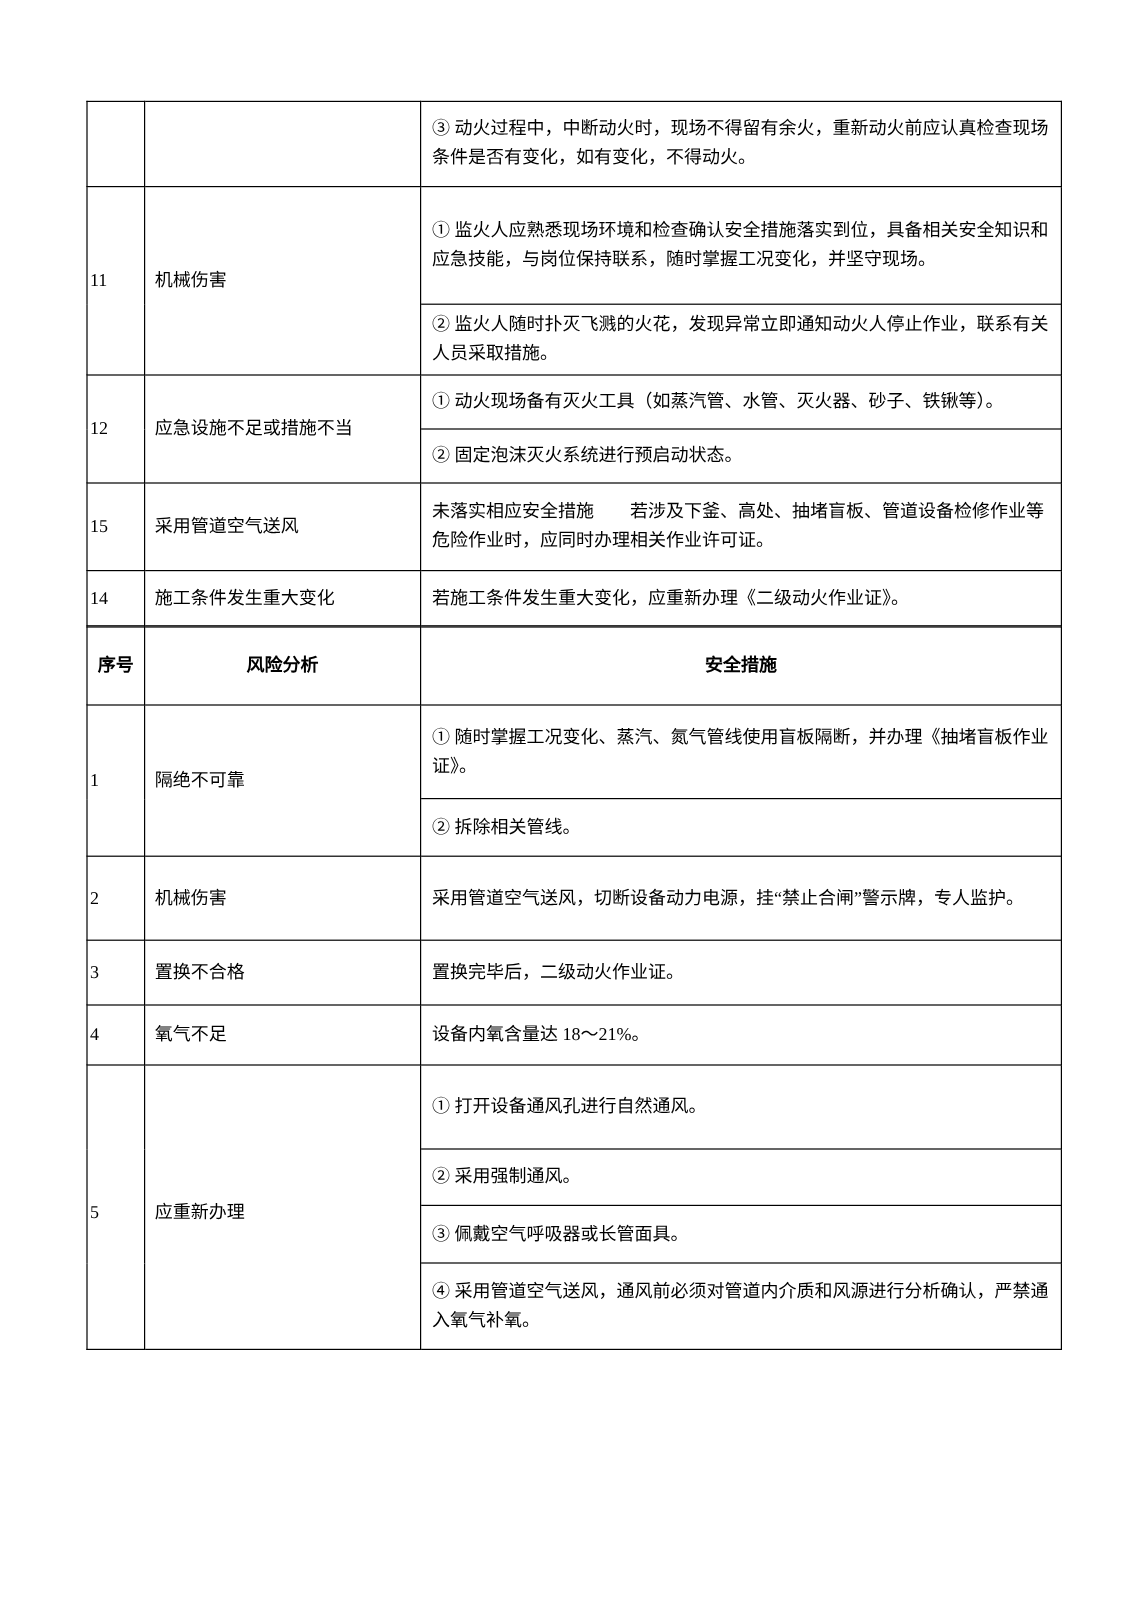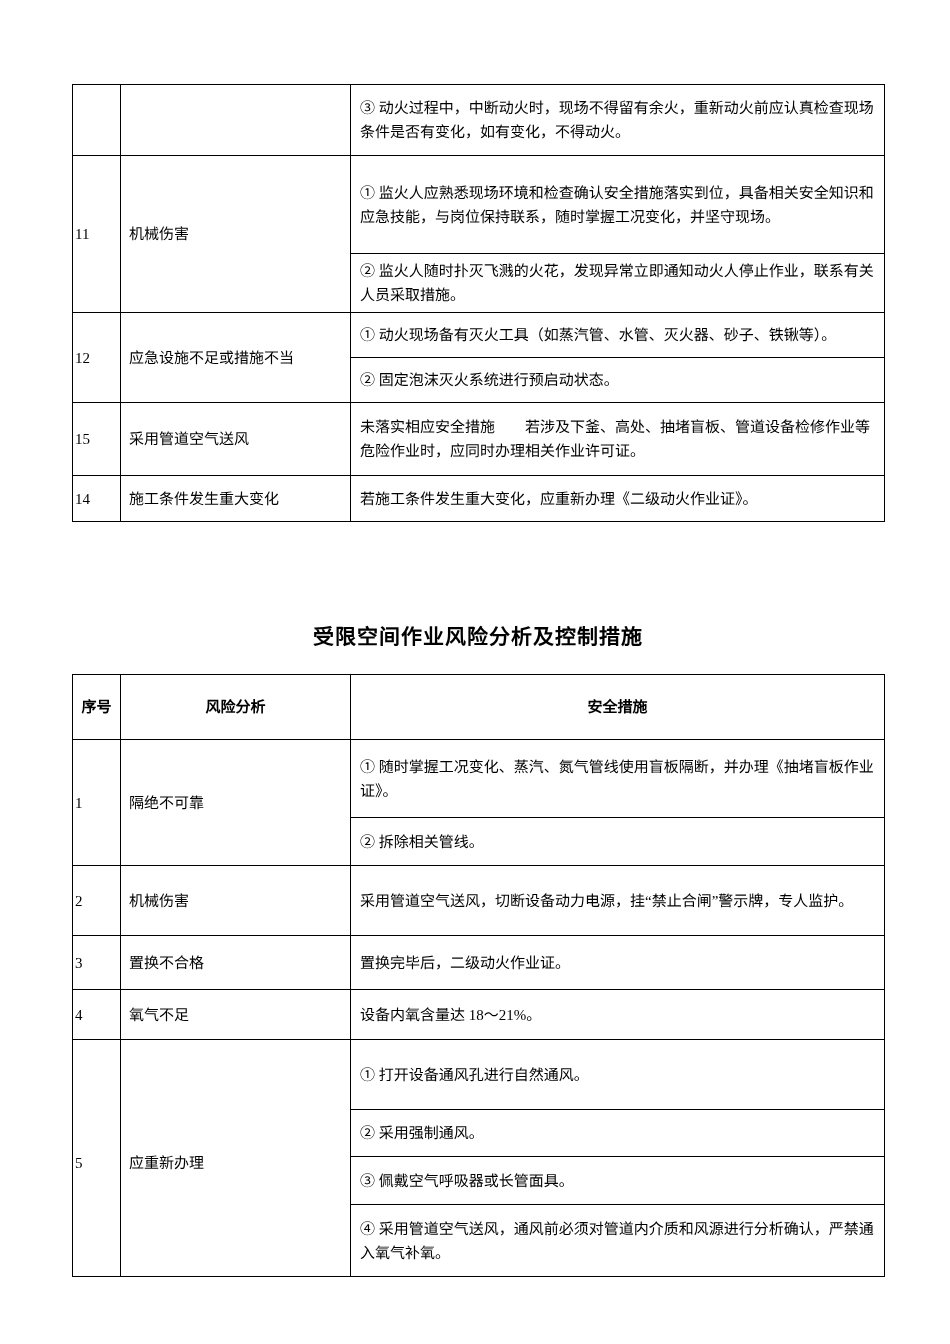--- a/index.html
+++ b/index.html
@@ -95,21 +95,20 @@
       </tr>
 
       <tr>
         <td class="num">14</td>
         <td class="label">施工条件发生重大变化</td>
         <td class="measure" style="height:46px">若施工条件发生重大变化，应重新办理《二级动火作业证》。</td>
       </tr>
     </tbody>
   </table>
 
-  <h2 class="section-title">受限空间作业风险分析及控制措施</h2>
 
   <table class="doc">
     <colgroup>
         <col class="c1">
         <col class="c2">
         <col class="c3">
       </colgroup>
     <tbody>
       <tr>
         <th style="height:44px">序号</th>

